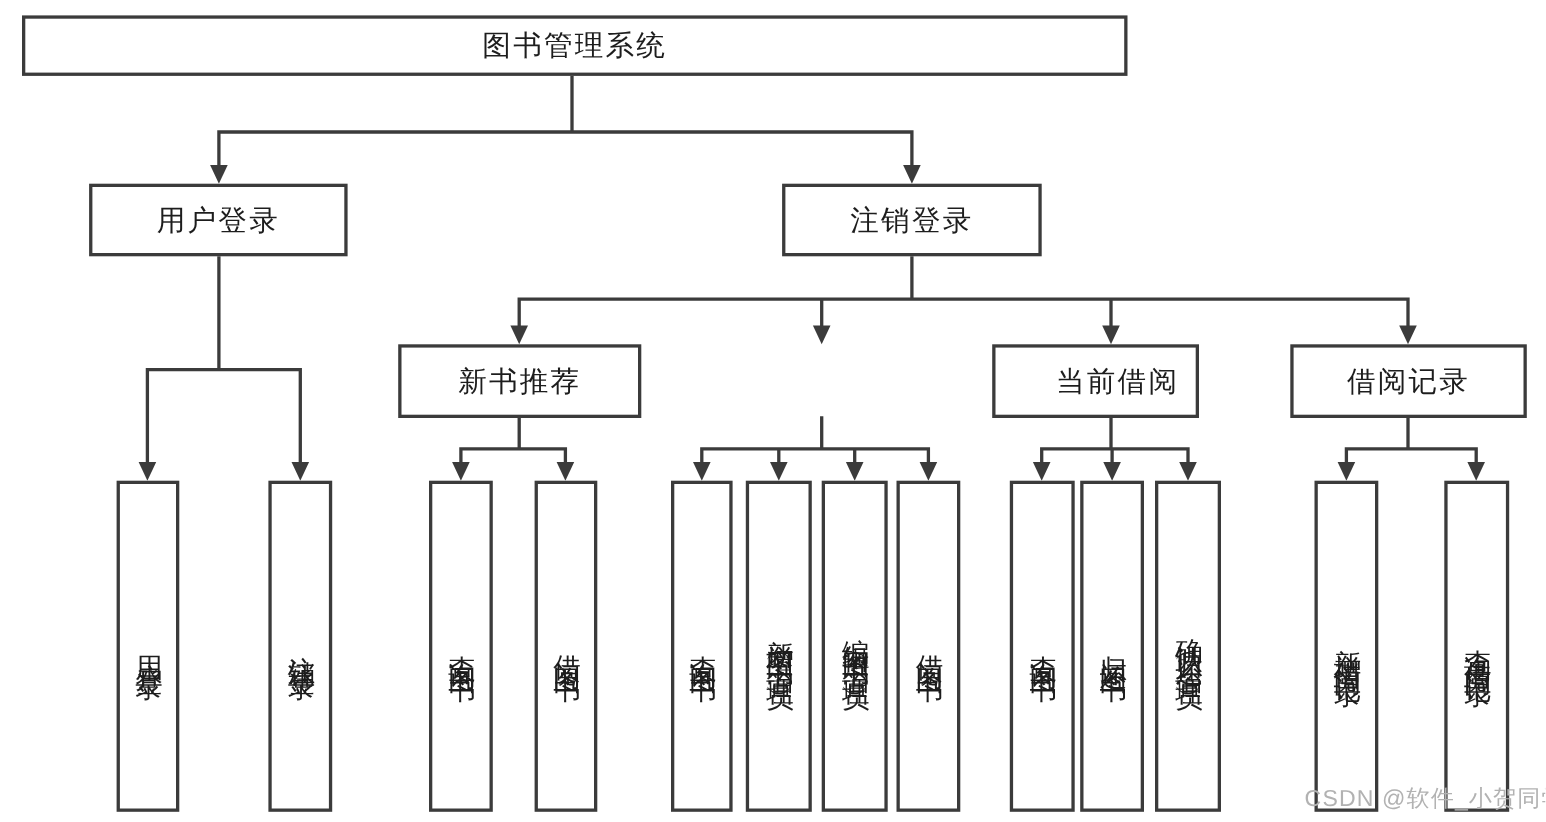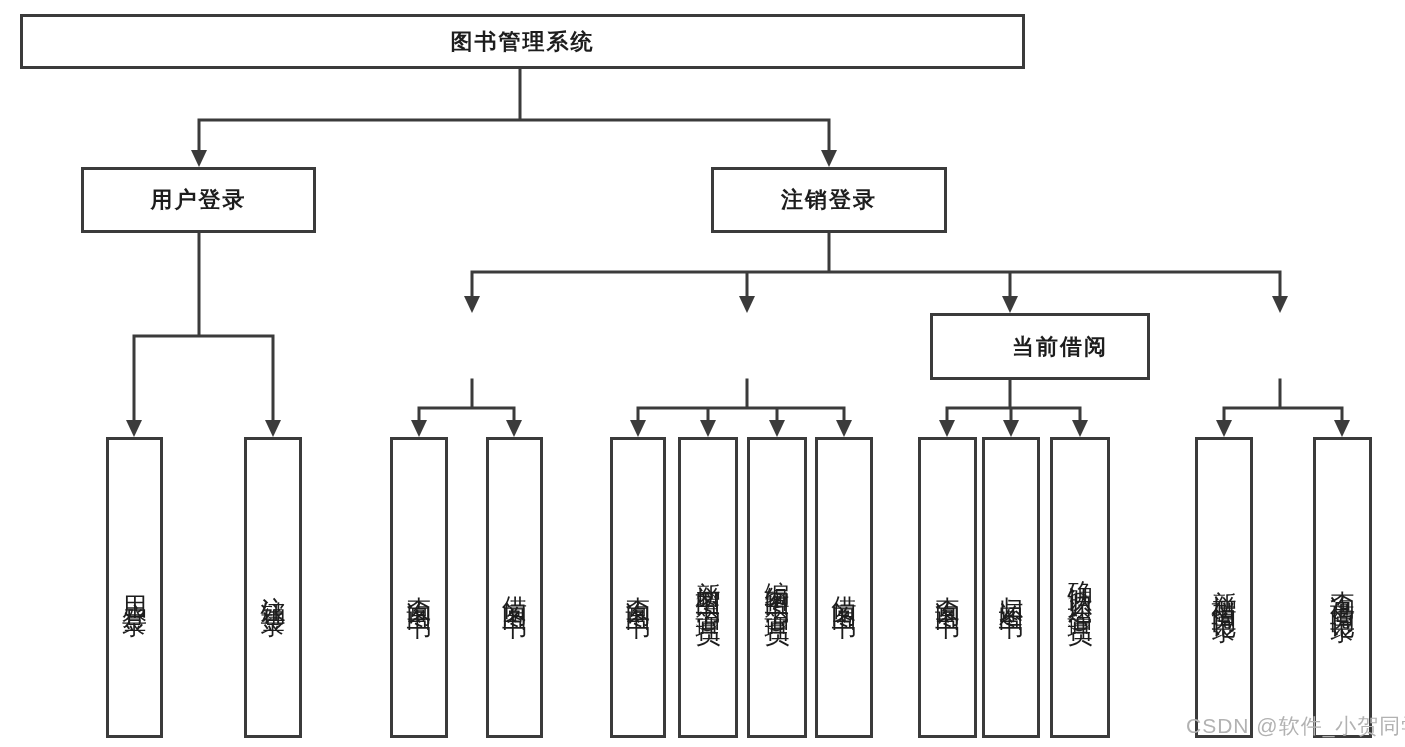--- a/index.html
+++ b/index.html
@@ -39,24 +39,23 @@
   }
   .node {
     position: absolute;
     box-sizing: border-box;
     border: 3px solid var(--line);
     background: var(--background);
     color: var(--text);
     display: flex;
     align-items: center;
     justify-content: center;
-    font-size: 22px;
+    font-size: 26px;
     letter-spacing: 2px;
     white-space: nowrap;
-    font-weight: bold;
   }
   .vnode {
     position: absolute;
     box-sizing: border-box;
     border: 3px solid var(--line);
     background: var(--background);
     color: var(--text);
     display: flex;
     align-items: center;
     justify-content: center;
@@ -117,21 +116,23 @@
     <path class="ln" d="M1280 380 V408 M1224 408 H1342 M1224 408 V422 M1342 408 V422"></path>
     <polygon class="ar" points="1216,420 1232,420 1224,437"></polygon>
     <polygon class="ar" points="1334,420 1350,420 1342,437"></polygon>
   </svg>
 
   <div class="node" style="left:20px; top:14px; width:1005px; height:55px;">图书管理系统</div>
 
   <div class="node" style="left:81px; top:167px; width:235px; height:66px;">用户登录</div>
   <div class="node" style="left:711px; top:167px; width:236px; height:66px;">注销登录</div>
 
-  <div class="node" style="left:930px; top:313px; width:220px; height:67px;padding-left:40px;">当前借阅</div>
+  <div class="node" style="left:362px; top:313px; width:221px; height:67px;">新书推荐</div>
+  <div class="node" style="left:902px; top:313px; width:188px; height:67px;padding-left:40px;">当前借阅</div>
+  <div class="node" style="left:1173px; top:313px; width:215px; height:67px;">借阅记录</div>
 
   <div class="vnode" style="left:106px; top:437px; width:57px; height:301px;">用户登录</div>
   <div class="vnode" style="left:244px; top:437px; width:58px; height:301px;">注销登录</div>
 
   <div class="vnode" style="left:390px; top:437px; width:58px; height:301px;">查询图书</div>
   <div class="vnode" style="left:486px; top:437px; width:57px; height:301px;">借阅图书</div>
 
   <div class="vnode" style="left:610px; top:437px; width:56px; height:301px;">查询图书</div>
   <div class="vnode" style="left:678px; top:437px; width:60px; height:301px;">新增图书（管理员）</div>
   <div class="vnode" style="left:747px; top:437px; width:60px; height:301px;">编辑图书（管理员）</div>

